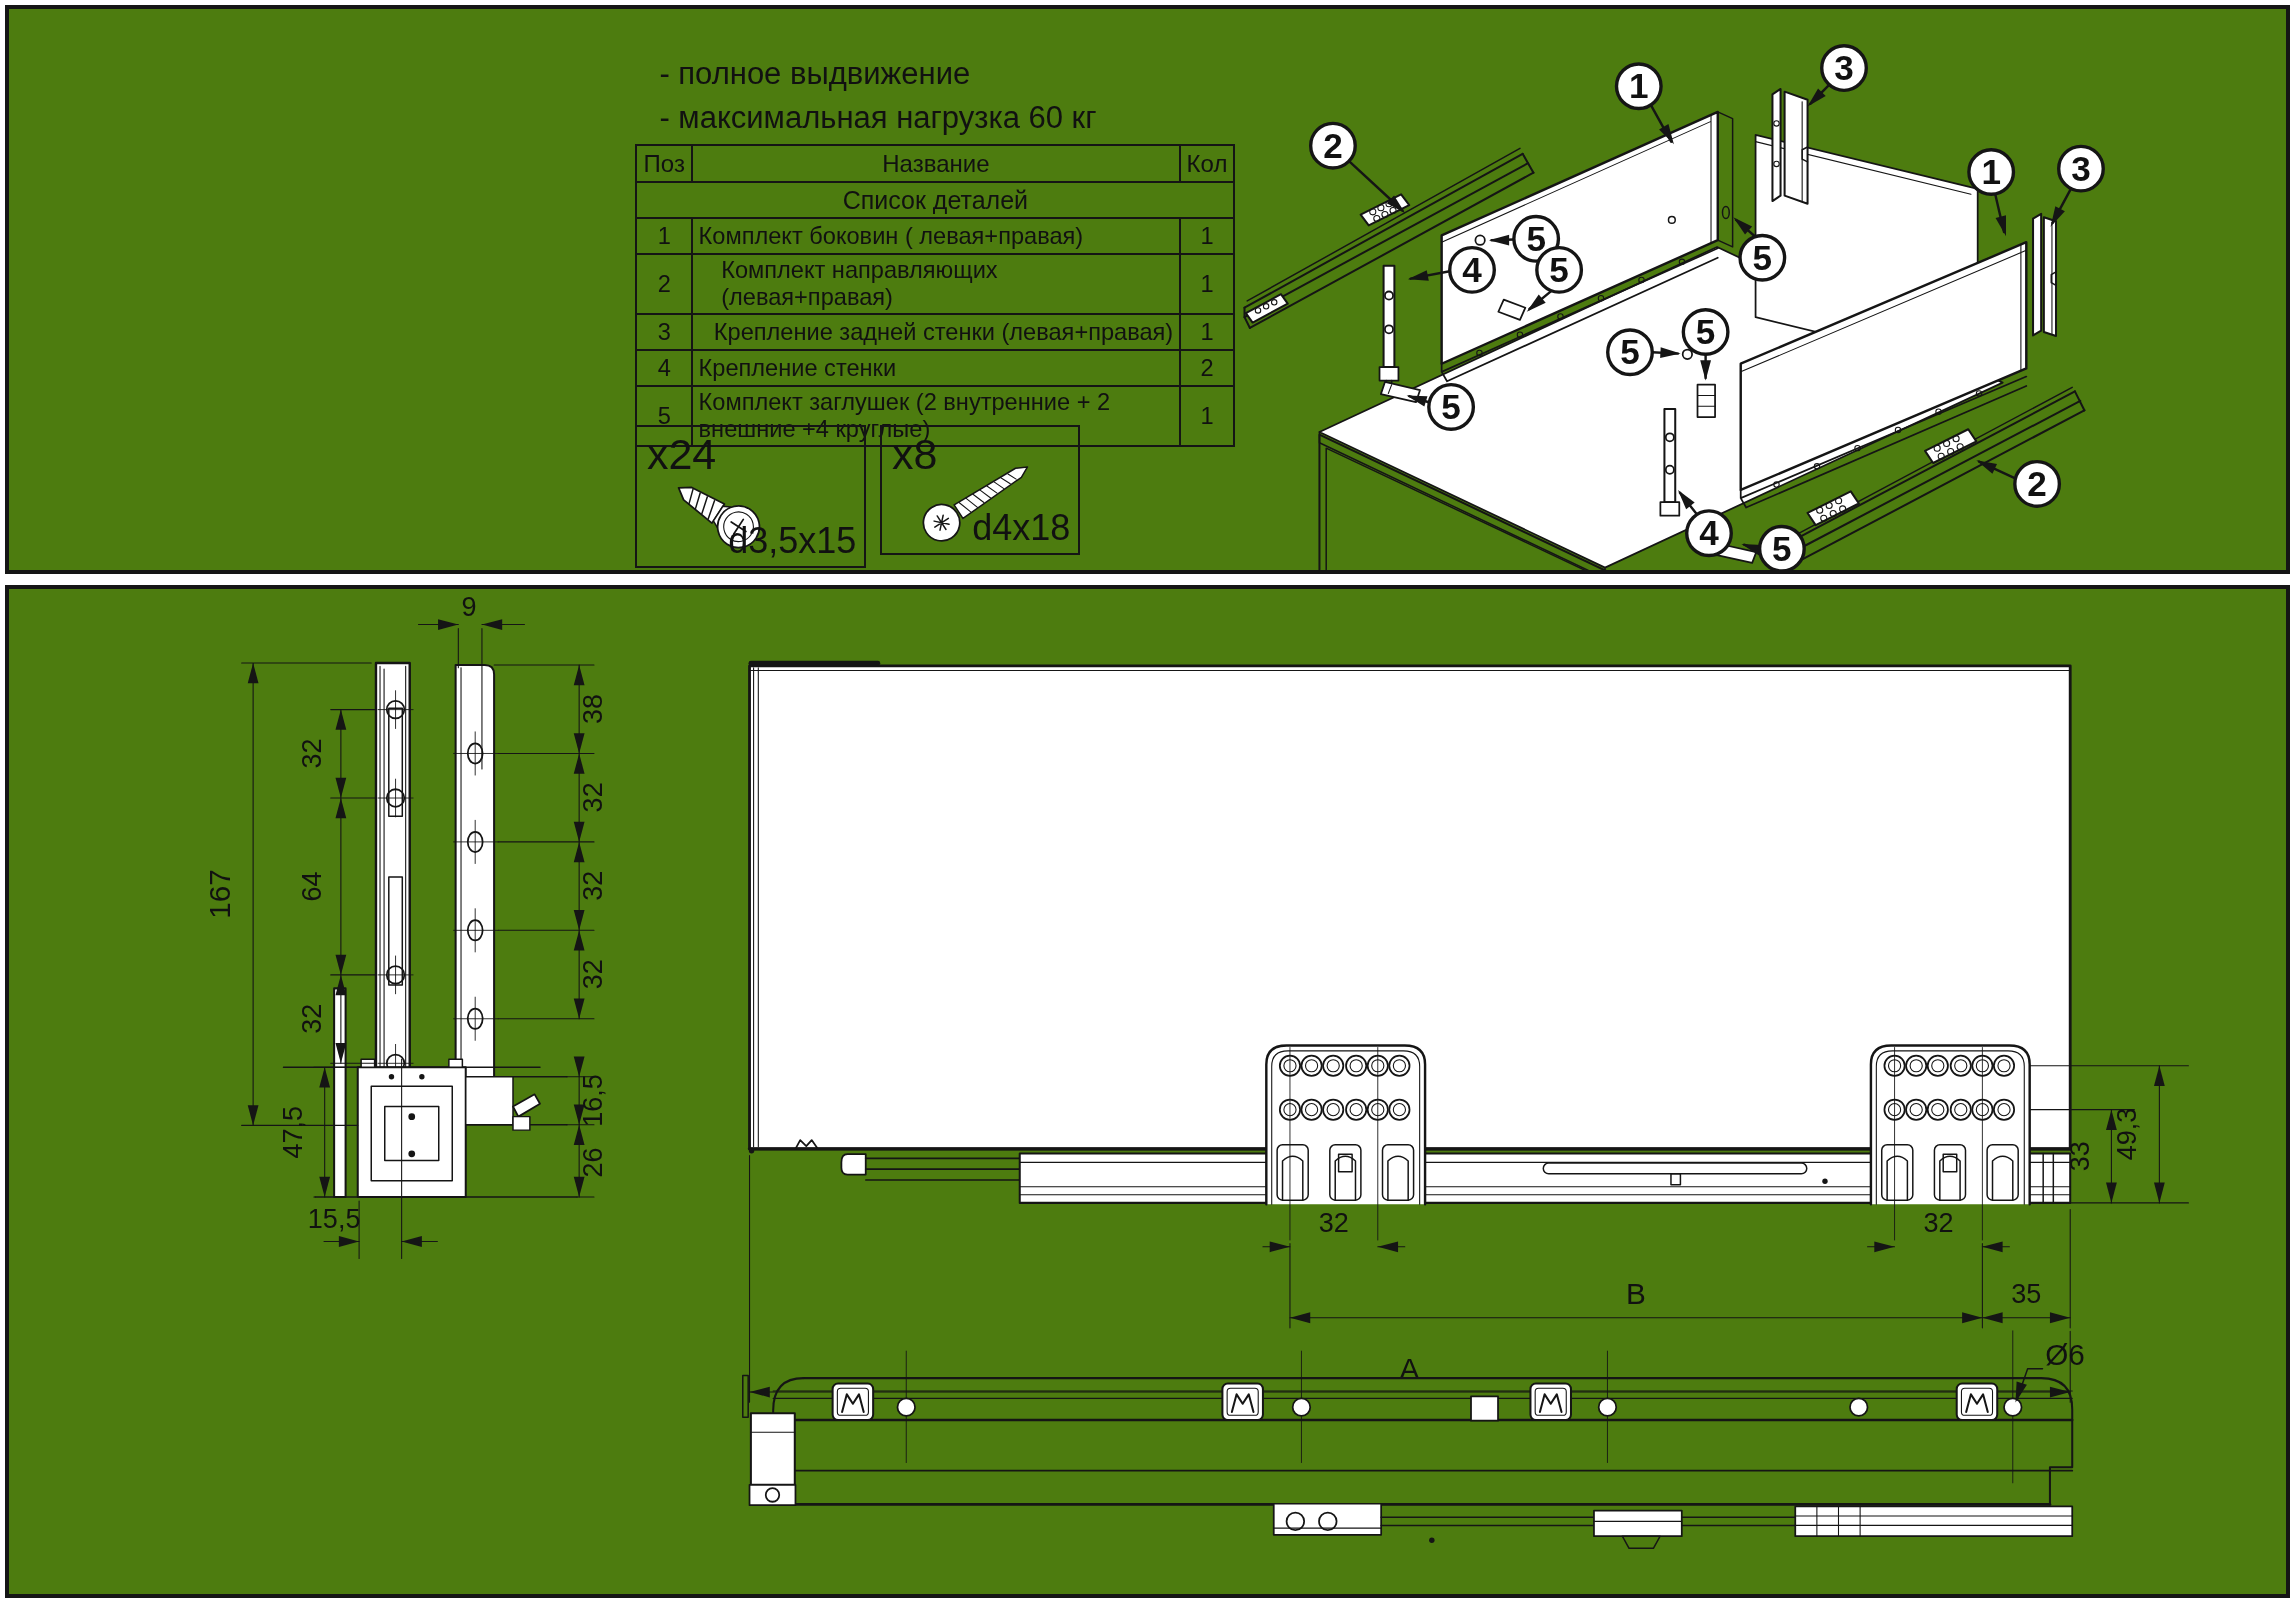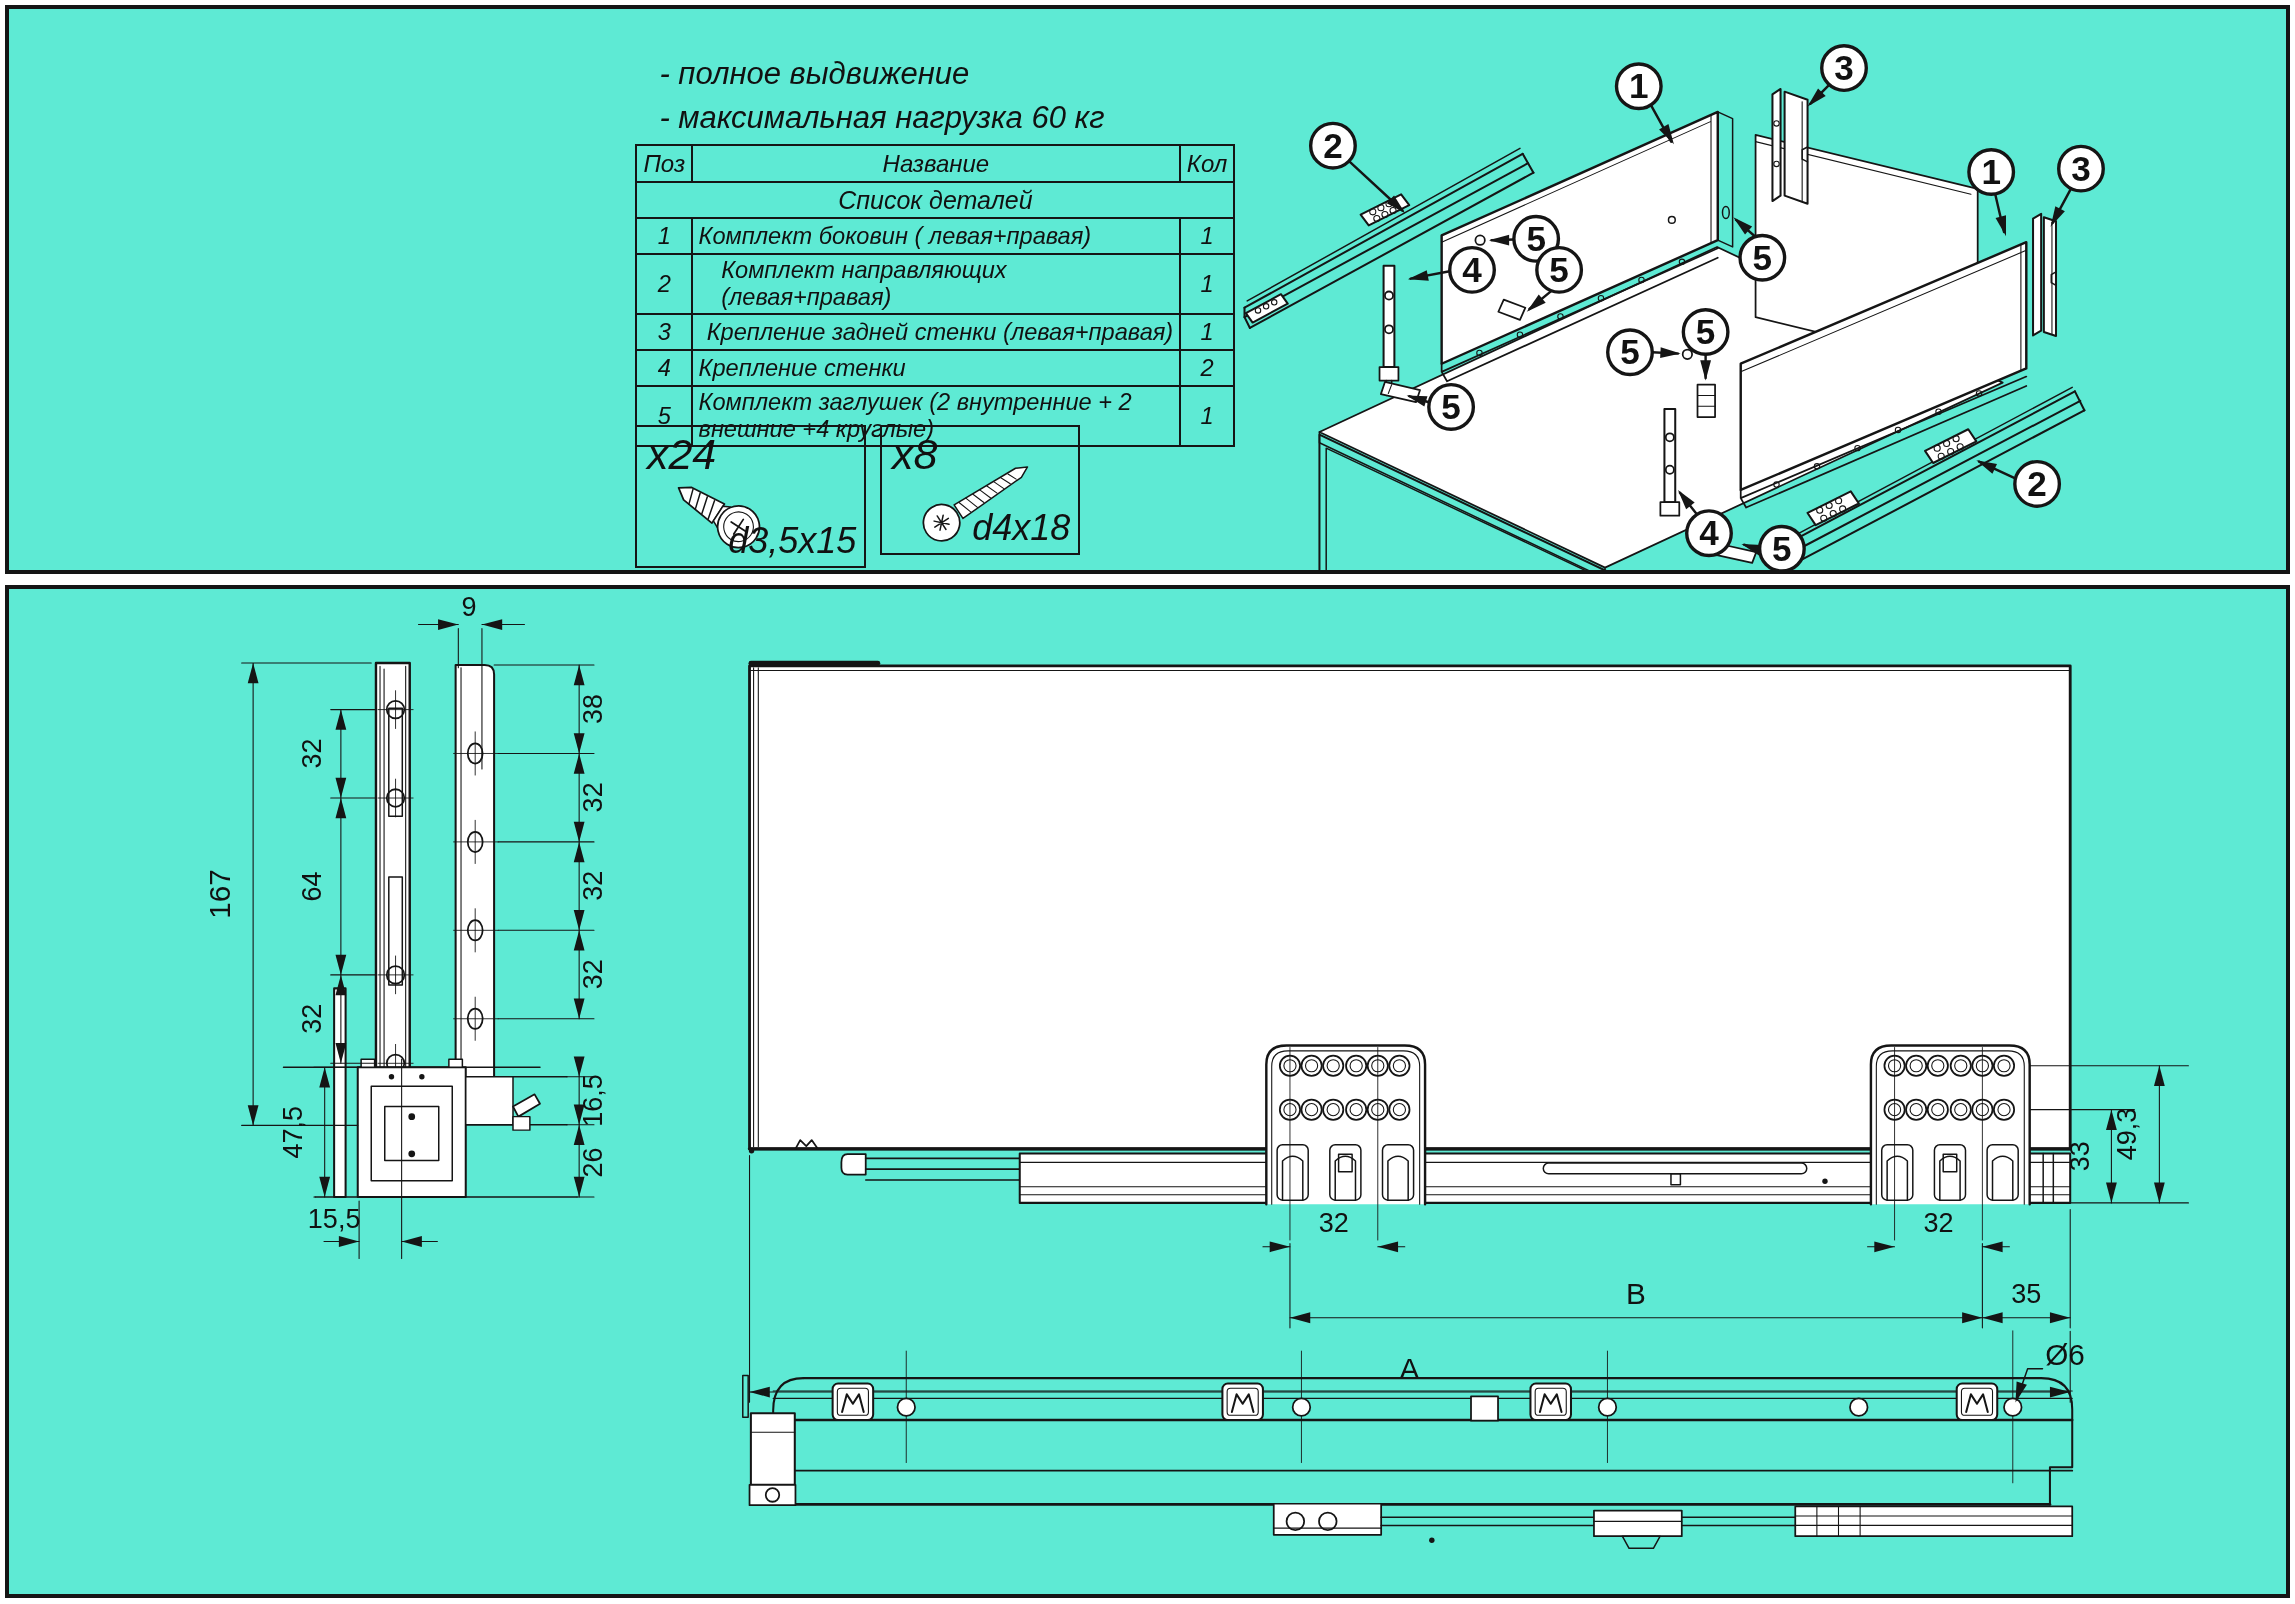--- a/index.html
+++ b/index.html
@@ -1,17 +1,17 @@
 <!DOCTYPE html>
 <html style="font-size:10.8px"><head>
 <meta charset="utf-8">
 <style>
   html,body{margin:0;padding:0;background:#fff;}
   body{width:2295px;height:1604px;position:relative;font-family:"Liberation Sans",sans-serif;color:#111;}
-  .panel{position:absolute;border:4px solid #151515;box-sizing:border-box;background:#5eead4;font-style:italic;}
+  .panel{position:absolute;border:4px solid #151515;box-sizing:border-box;background:#4d7c0f;}
   #top-panel{left:5.4px;top:5.4px;width:2285px;height:569px;}
   #bottom-panel{left:5.4px;top:585px;width:2285px;height:1013px;}
   .abs{position:absolute;}
   
   #notes{left:650px;top:43px;font-size:31px;line-height:1.42;white-space:nowrap;}
   
   #parts{left:626px;top:135px;width:600px;border-collapse:collapse;table-layout:fixed;}
   #parts th,#parts td{border:2px solid #151515;font-weight:normal;font-size:23.6px;padding:2px 5.4px;overflow:hidden;}
   #parts .ttl{text-align:center;font-size:25px;height:30px;}
   #parts thead td{text-align:center;font-size:24px;height:31px;}

